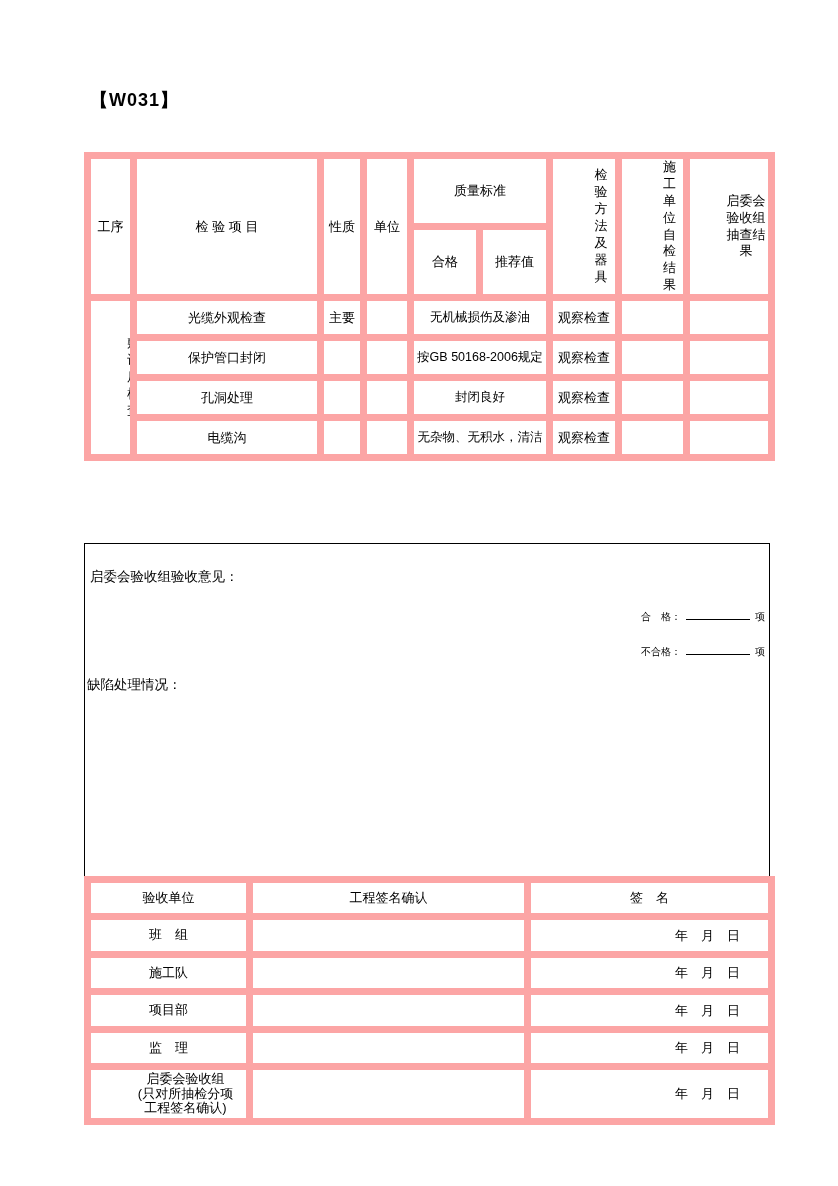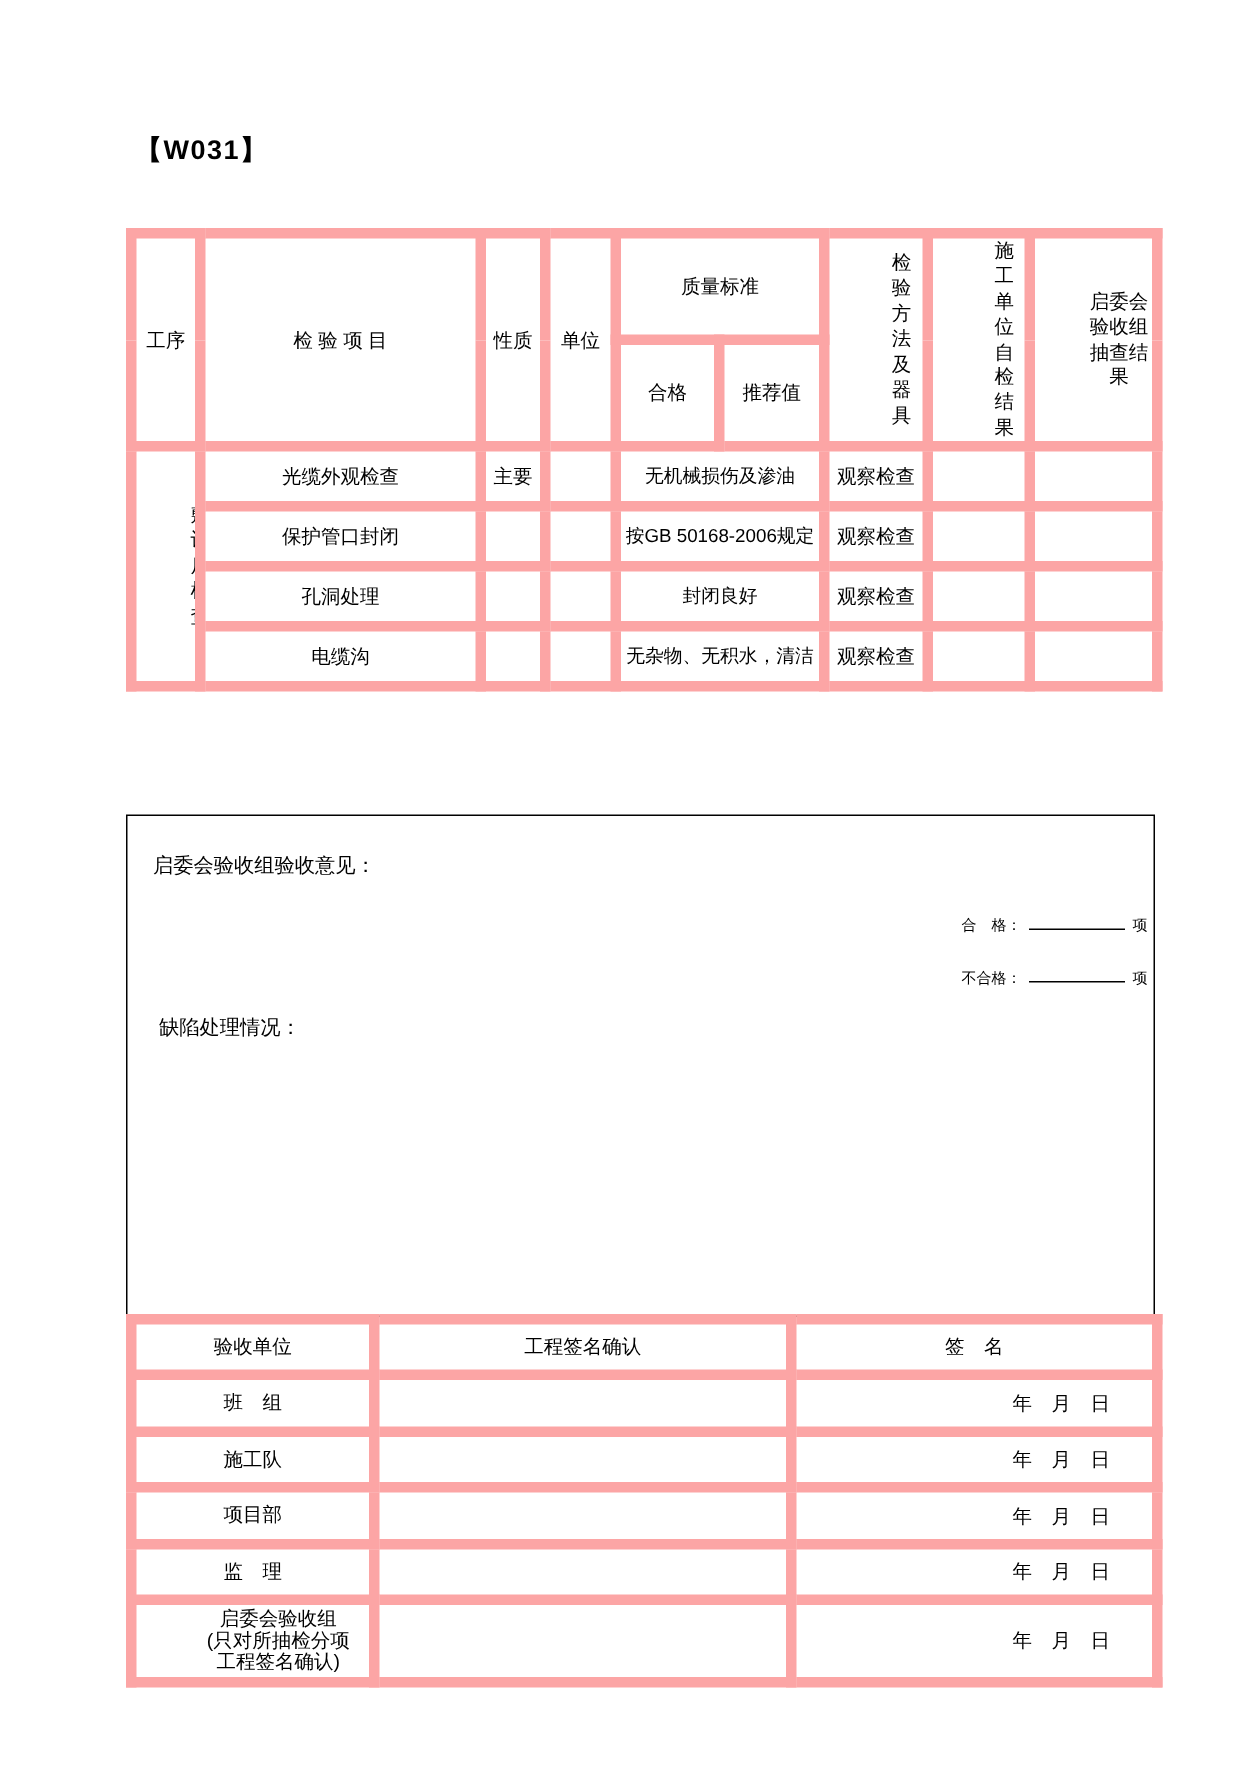--- a/index.html
+++ b/index.html
@@ -17,22 +17,22 @@
   .insp tr.hrow{height:26px;}
   .insp tr.brow{height:40px;}
   .pre{white-space:pre-line;line-height:1.3;padding-left:36px;}
   .std{white-space:nowrap;font-size:12.5px;}
 
   .bigbox{position:absolute;left:84px;width:684px;border:1px solid #000;background:#fff;}
   .box1{top:365px;height:178px;}
   .box2{top:543px;height:333px;}
   .boxlabel{position:absolute;font-size:13.5px;}
   .sup-label{left:4px;top:10px;}
-  .com-label{left:17px;top:24px;}
-  .defect-label{left:21px;top:132px;font-family:Liberation Mono, monospace;}
+  .com-label{left:5px;top:24px;}
+  .defect-label{left:2px;top:132px;font-family:Liberation Mono, monospace;}
   .blankline{position:absolute;right:4px;white-space:nowrap;font-size:10px;}
   .q-line{top:62px;}
   .uq-line{top:97px;}
   .uline{display:inline-block;width:64px;height:13px;border-bottom:1px solid #000;margin:0 5px;}
 
   .signoff{position:absolute;left:84px;top:876px;width:684px;}
   .signoff td.datecell{text-align:right;padding-right:28px;padding-left:48px;}
   .signoff td.unitcell{line-height:1.15;}
 </style>
 </head>

